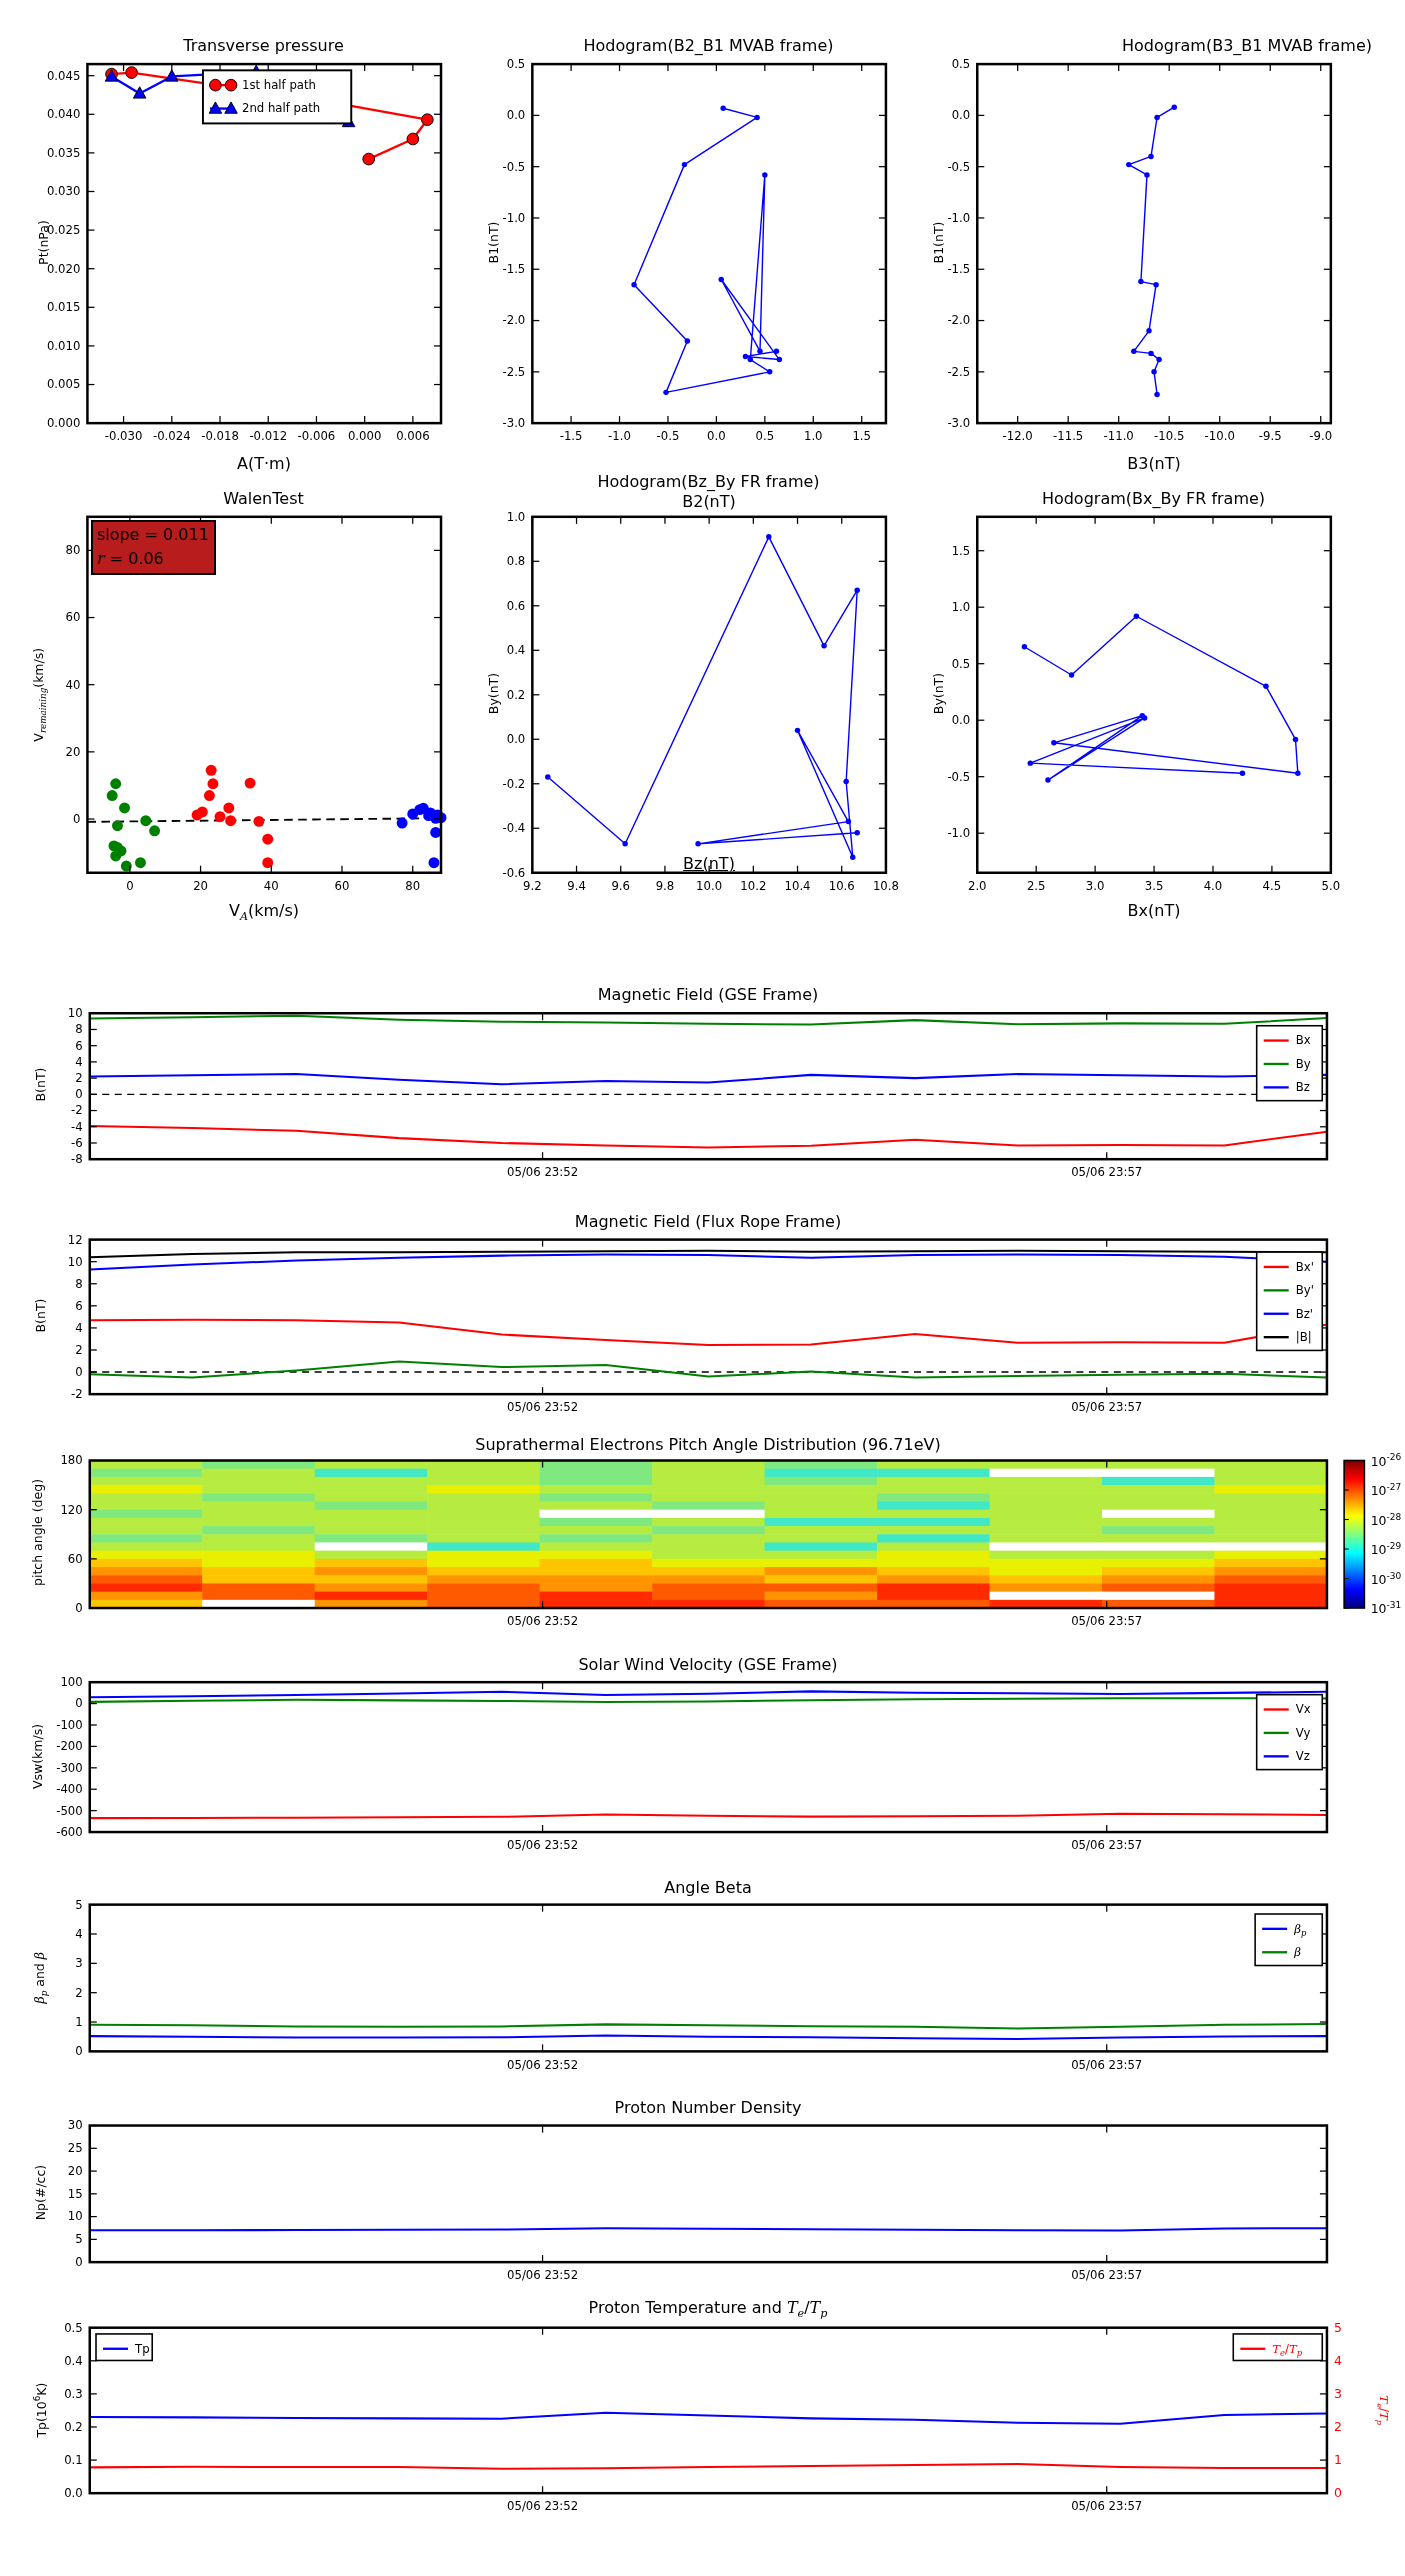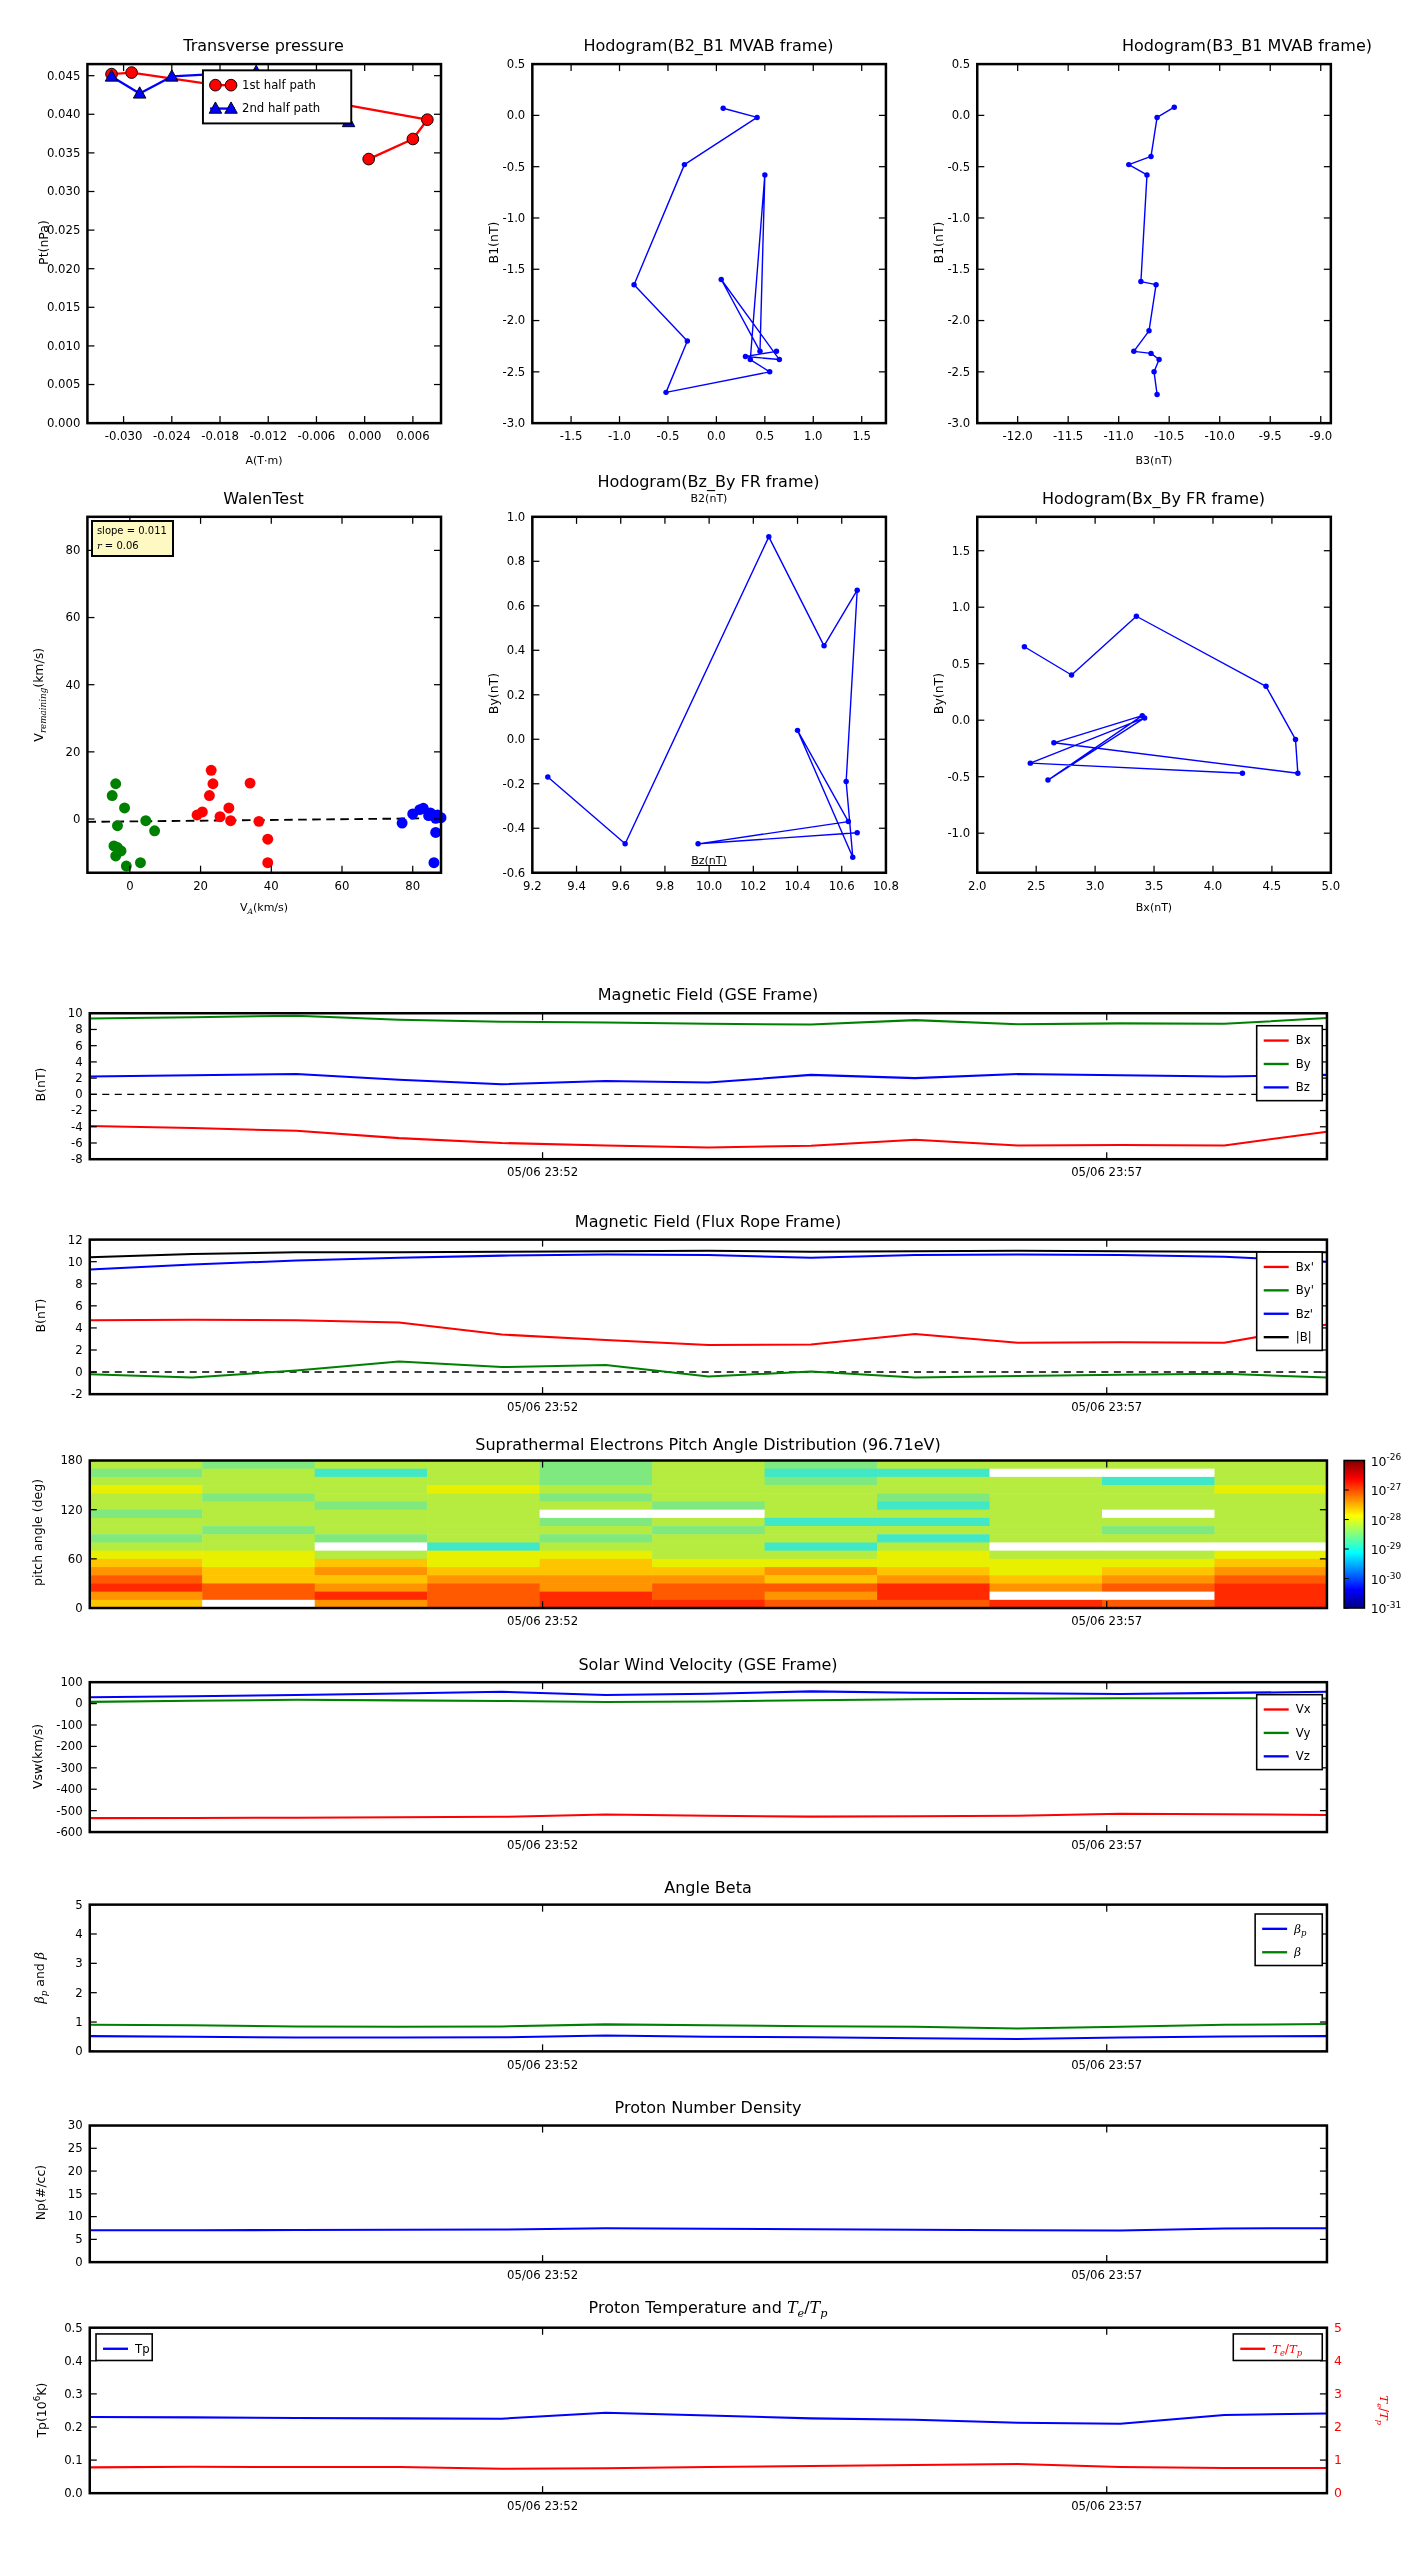--- a/index.html
+++ b/index.html
@@ -1,28 +1,28 @@
 <!DOCTYPE html>
 <html style="font-size:12.5px"><head>
 <meta charset="utf-8">
 <style>
   html,body{margin:0;padding:0;}
   body{width:1405px;height:2576px;background:#ffffff;position:relative;
        font-family:"DejaVu Sans",sans-serif;color:#000;}
   #fig{position:absolute;left:0;top:0;}
   .ptitle{position:absolute;text-align:center;font-size:16px;white-space:nowrap;}
-  .xlab{position:absolute;text-align:center;font-size:11px;white-space:nowrap;}
+  .xlab{position:absolute;text-align:center;font-size:16px;white-space:nowrap;}
   .vlab{position:absolute;width:281px;text-align:center;font-size:12.5px;white-space:nowrap;
         transform:rotate(-90deg);}
   .vlabr{position:absolute;width:156px;text-align:center;font-size:11.7px;white-space:nowrap;
         transform:rotate(90deg);color:#ff0000;}
   .si{font-family:"DejaVu Serif",serif;font-style:italic;}
   sub{font-size:70%;} sup{font-size:70%;}
-  .ann{position:absolute;border:2px solid #000;background:#fef9c3;padding:0.8px 5.5px 2.3px 3.9px;
-       font-size:10px;line-height:1.5;white-space:nowrap;}
+  .ann{position:absolute;border:2px solid #000;background:#b91c1c;padding:0.8px 5.5px 2.3px 3.9px;
+       font-size:16px;line-height:1.5;white-space:nowrap;}
 </style>
 </head>
 <body>
 
 <svg id="fig" width="1405" height="2576" viewBox="0 0 1800 3300">
     <g>
       <polyline points="142.88636363636365,94.86021505376351 168.625,92.88172043010746 410.56818181818187,128.49462365591404 547.4977272727273,153.22580645161287 528.965909090909,177.9569892473118 472.34090909090907,203.67741935483872" fill="none" stroke="#ff0000" stroke-width="3" stroke-linejoin="round" stroke-dasharray="none"></polyline>
       <circle cx="142.88636363636365" cy="94.86021505376351" r="7.5" fill="#ff0000" stroke="#000" stroke-width="1.2"></circle>
       <circle cx="168.625" cy="92.88172043010746" r="7.5" fill="#ff0000" stroke="#000" stroke-width="1.2"></circle>
       <circle cx="410.56818181818187" cy="128.49462365591404" r="7.5" fill="#ff0000" stroke="#000" stroke-width="1.2"></circle>

